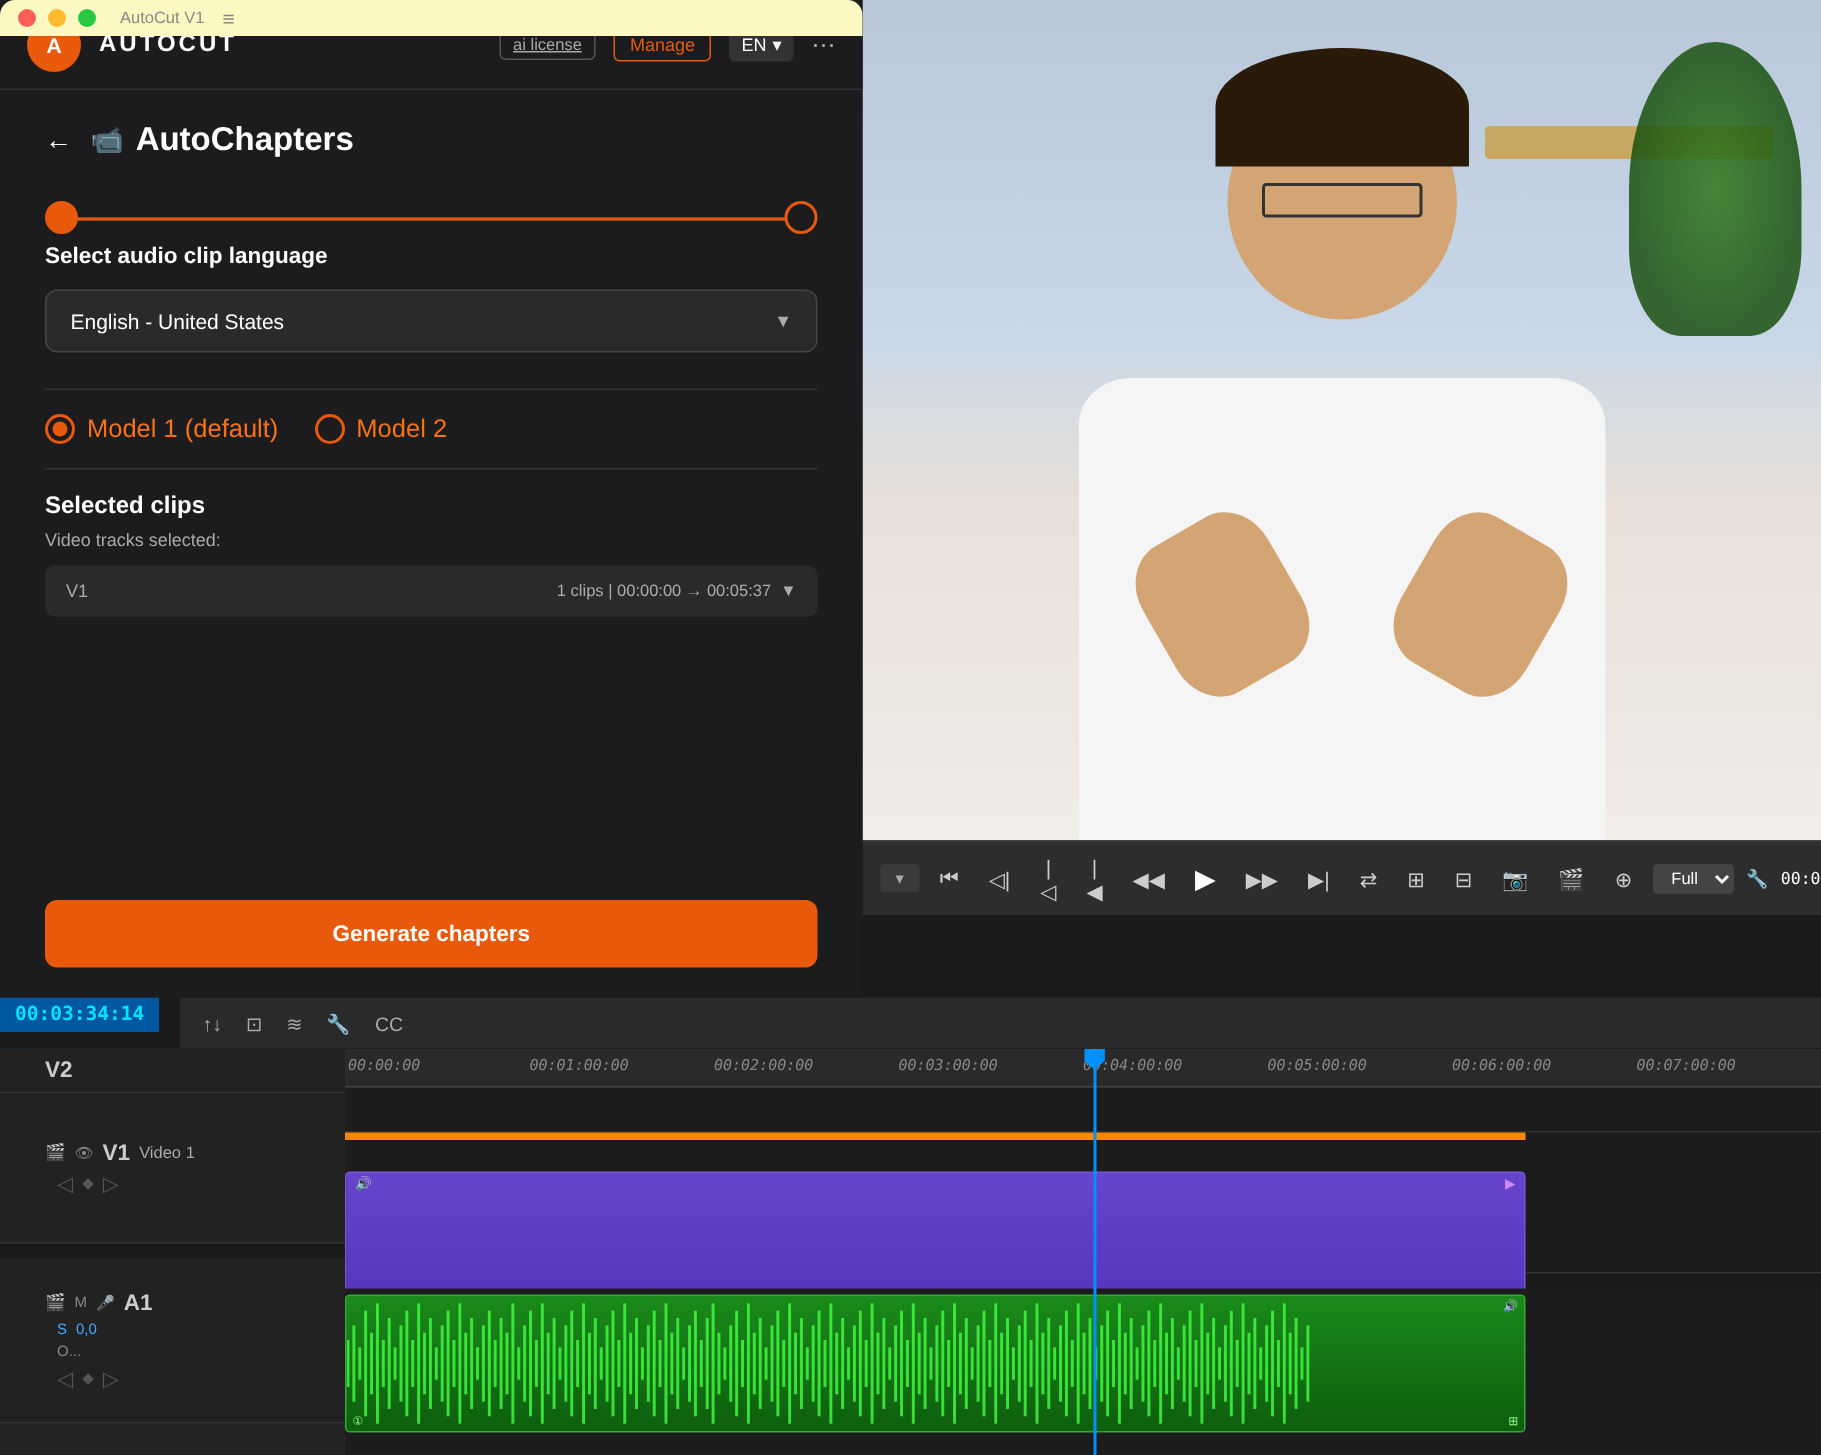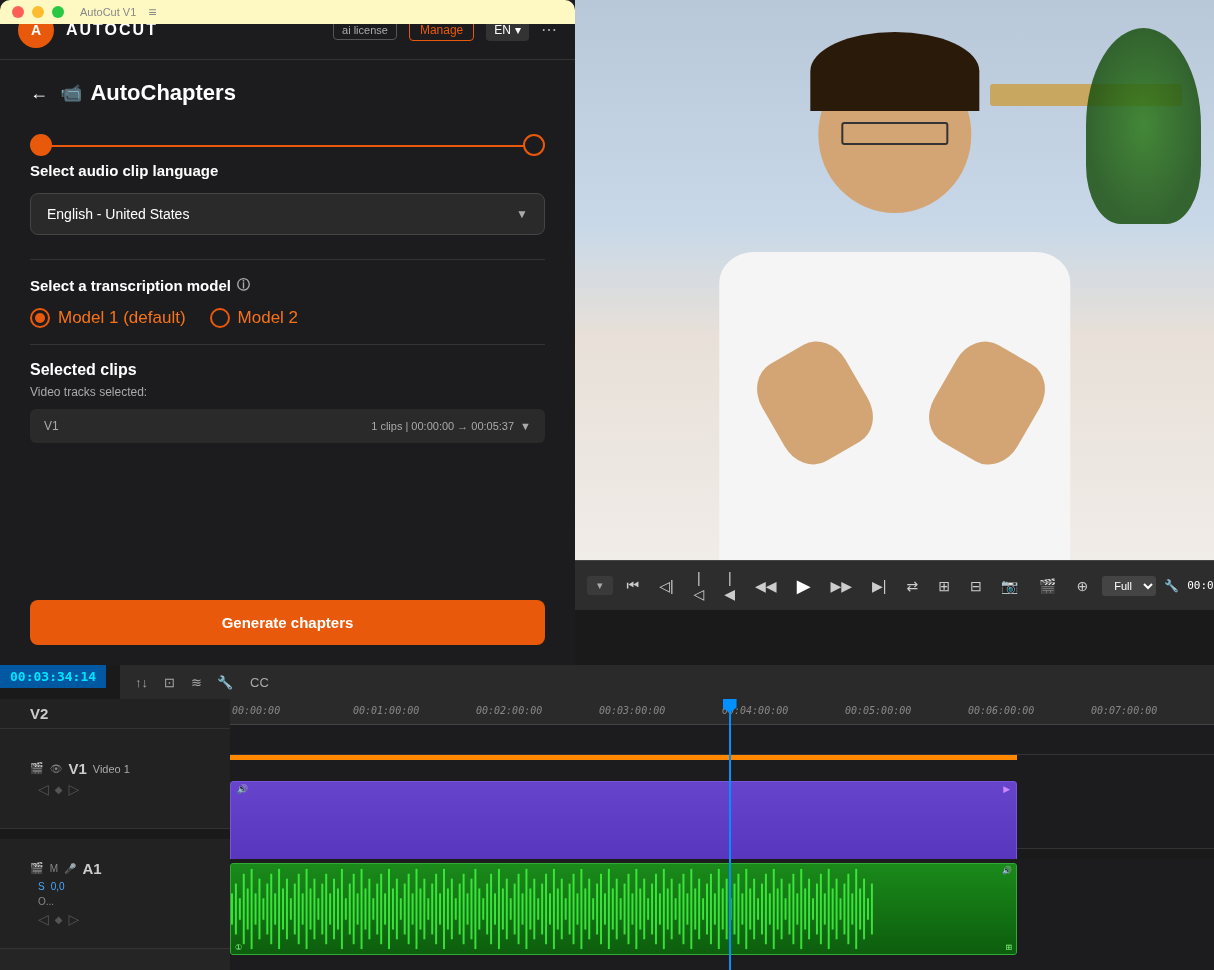--- a/index.html
+++ b/index.html
@@ -74,20 +74,21 @@
       font-size: 16px;
       letter-spacing: 2px;
       flex: 1;
     }
     .ai-license-badge {
       color: #aaa;
       font-size: 11px;
       border: 1px solid #555;
       padding: 3px 8px;
       border-radius: 4px;
+      text-decoration: underline;
     }
     .manage-btn {
       color: #e8590c;
       font-size: 12px;
       border: 1px solid #e8590c;
       padding: 3px 10px;
       border-radius: 4px;
       cursor: pointer;
       background: transparent;
     }
@@ -628,24 +629,20 @@
 
     <div class="section-title">Select audio clip language</div>
     <div class="lang-dropdown">
       <span>English - United States</span>
       <span class="lang-dropdown-arrow">▼</span>
     </div>
 
     <div class="divider"></div>
 
     <div class="model-section">
-      <div class="model-title">
-        <span>Select a transcription model</span>
-        <span class="info-icon">ⓘ</span>
-      </div>
       <div class="radio-group">
         <div class="radio-option">
           <div class="radio-btn active"></div>
           <span class="radio-label">Model 1 (default)</span>
         </div>
         <div class="radio-option">
           <div class="radio-btn"></div>
           <span class="radio-label">Model 2</span>
         </div>
       </div>

